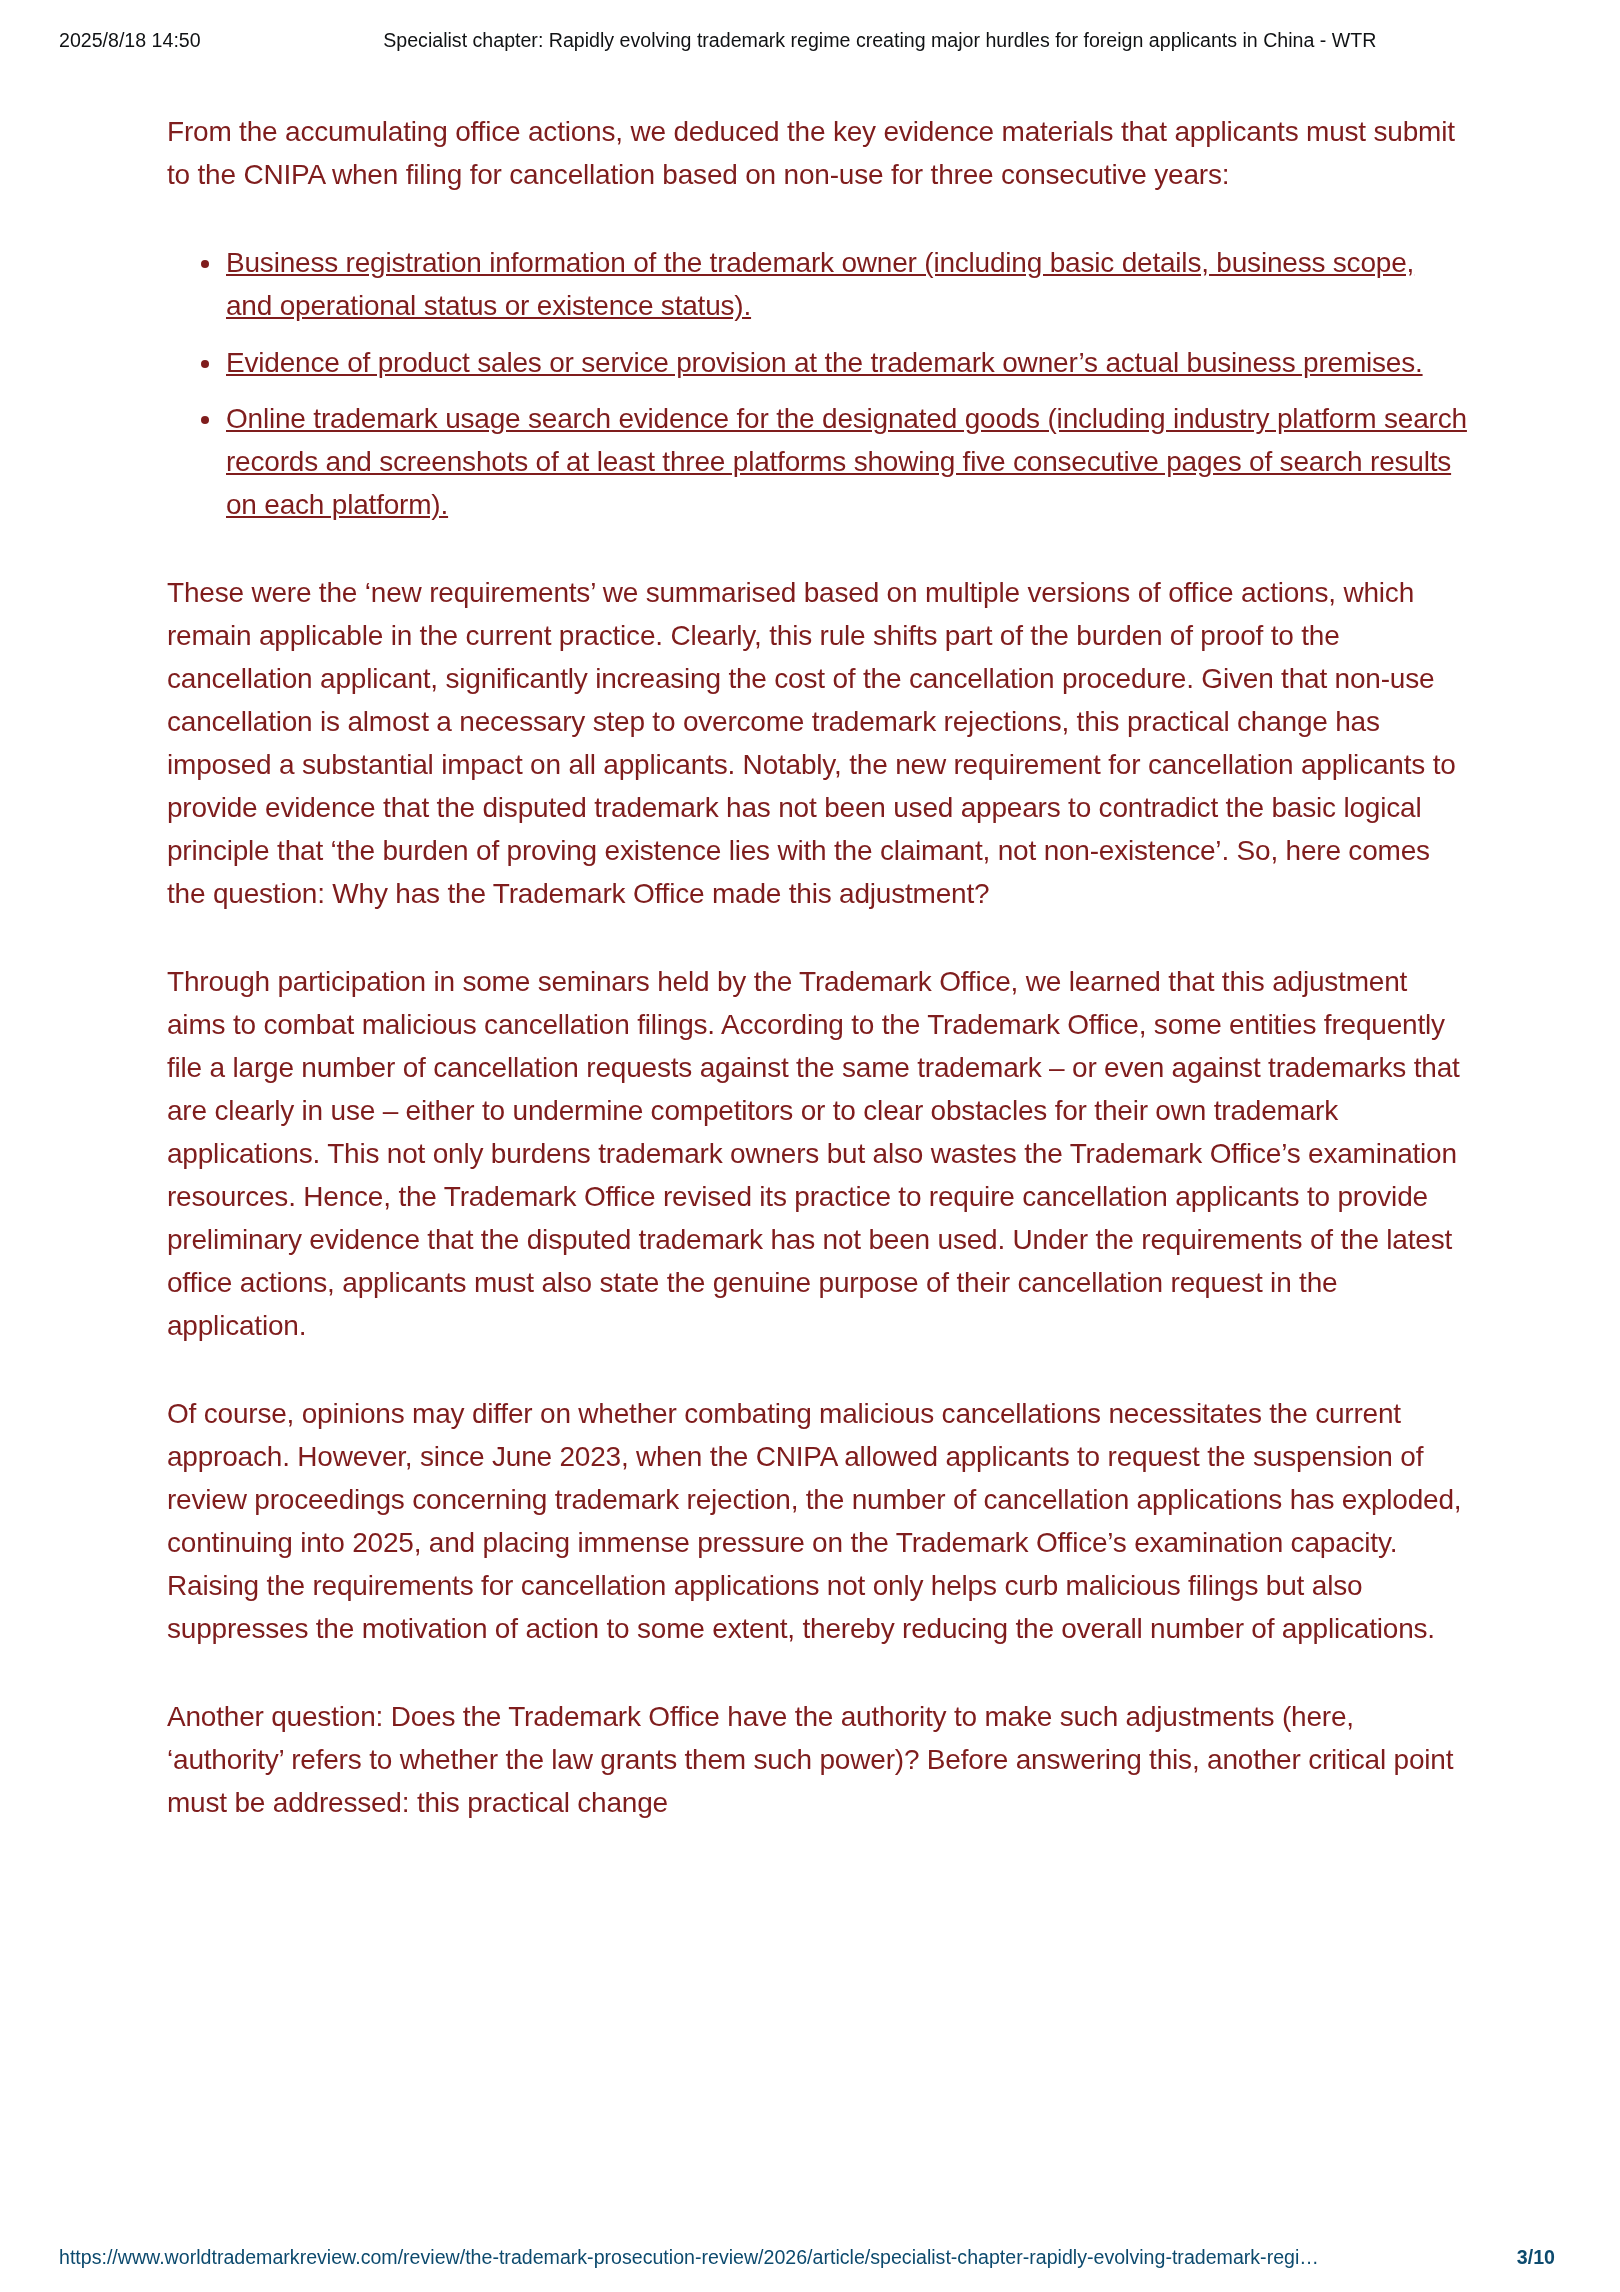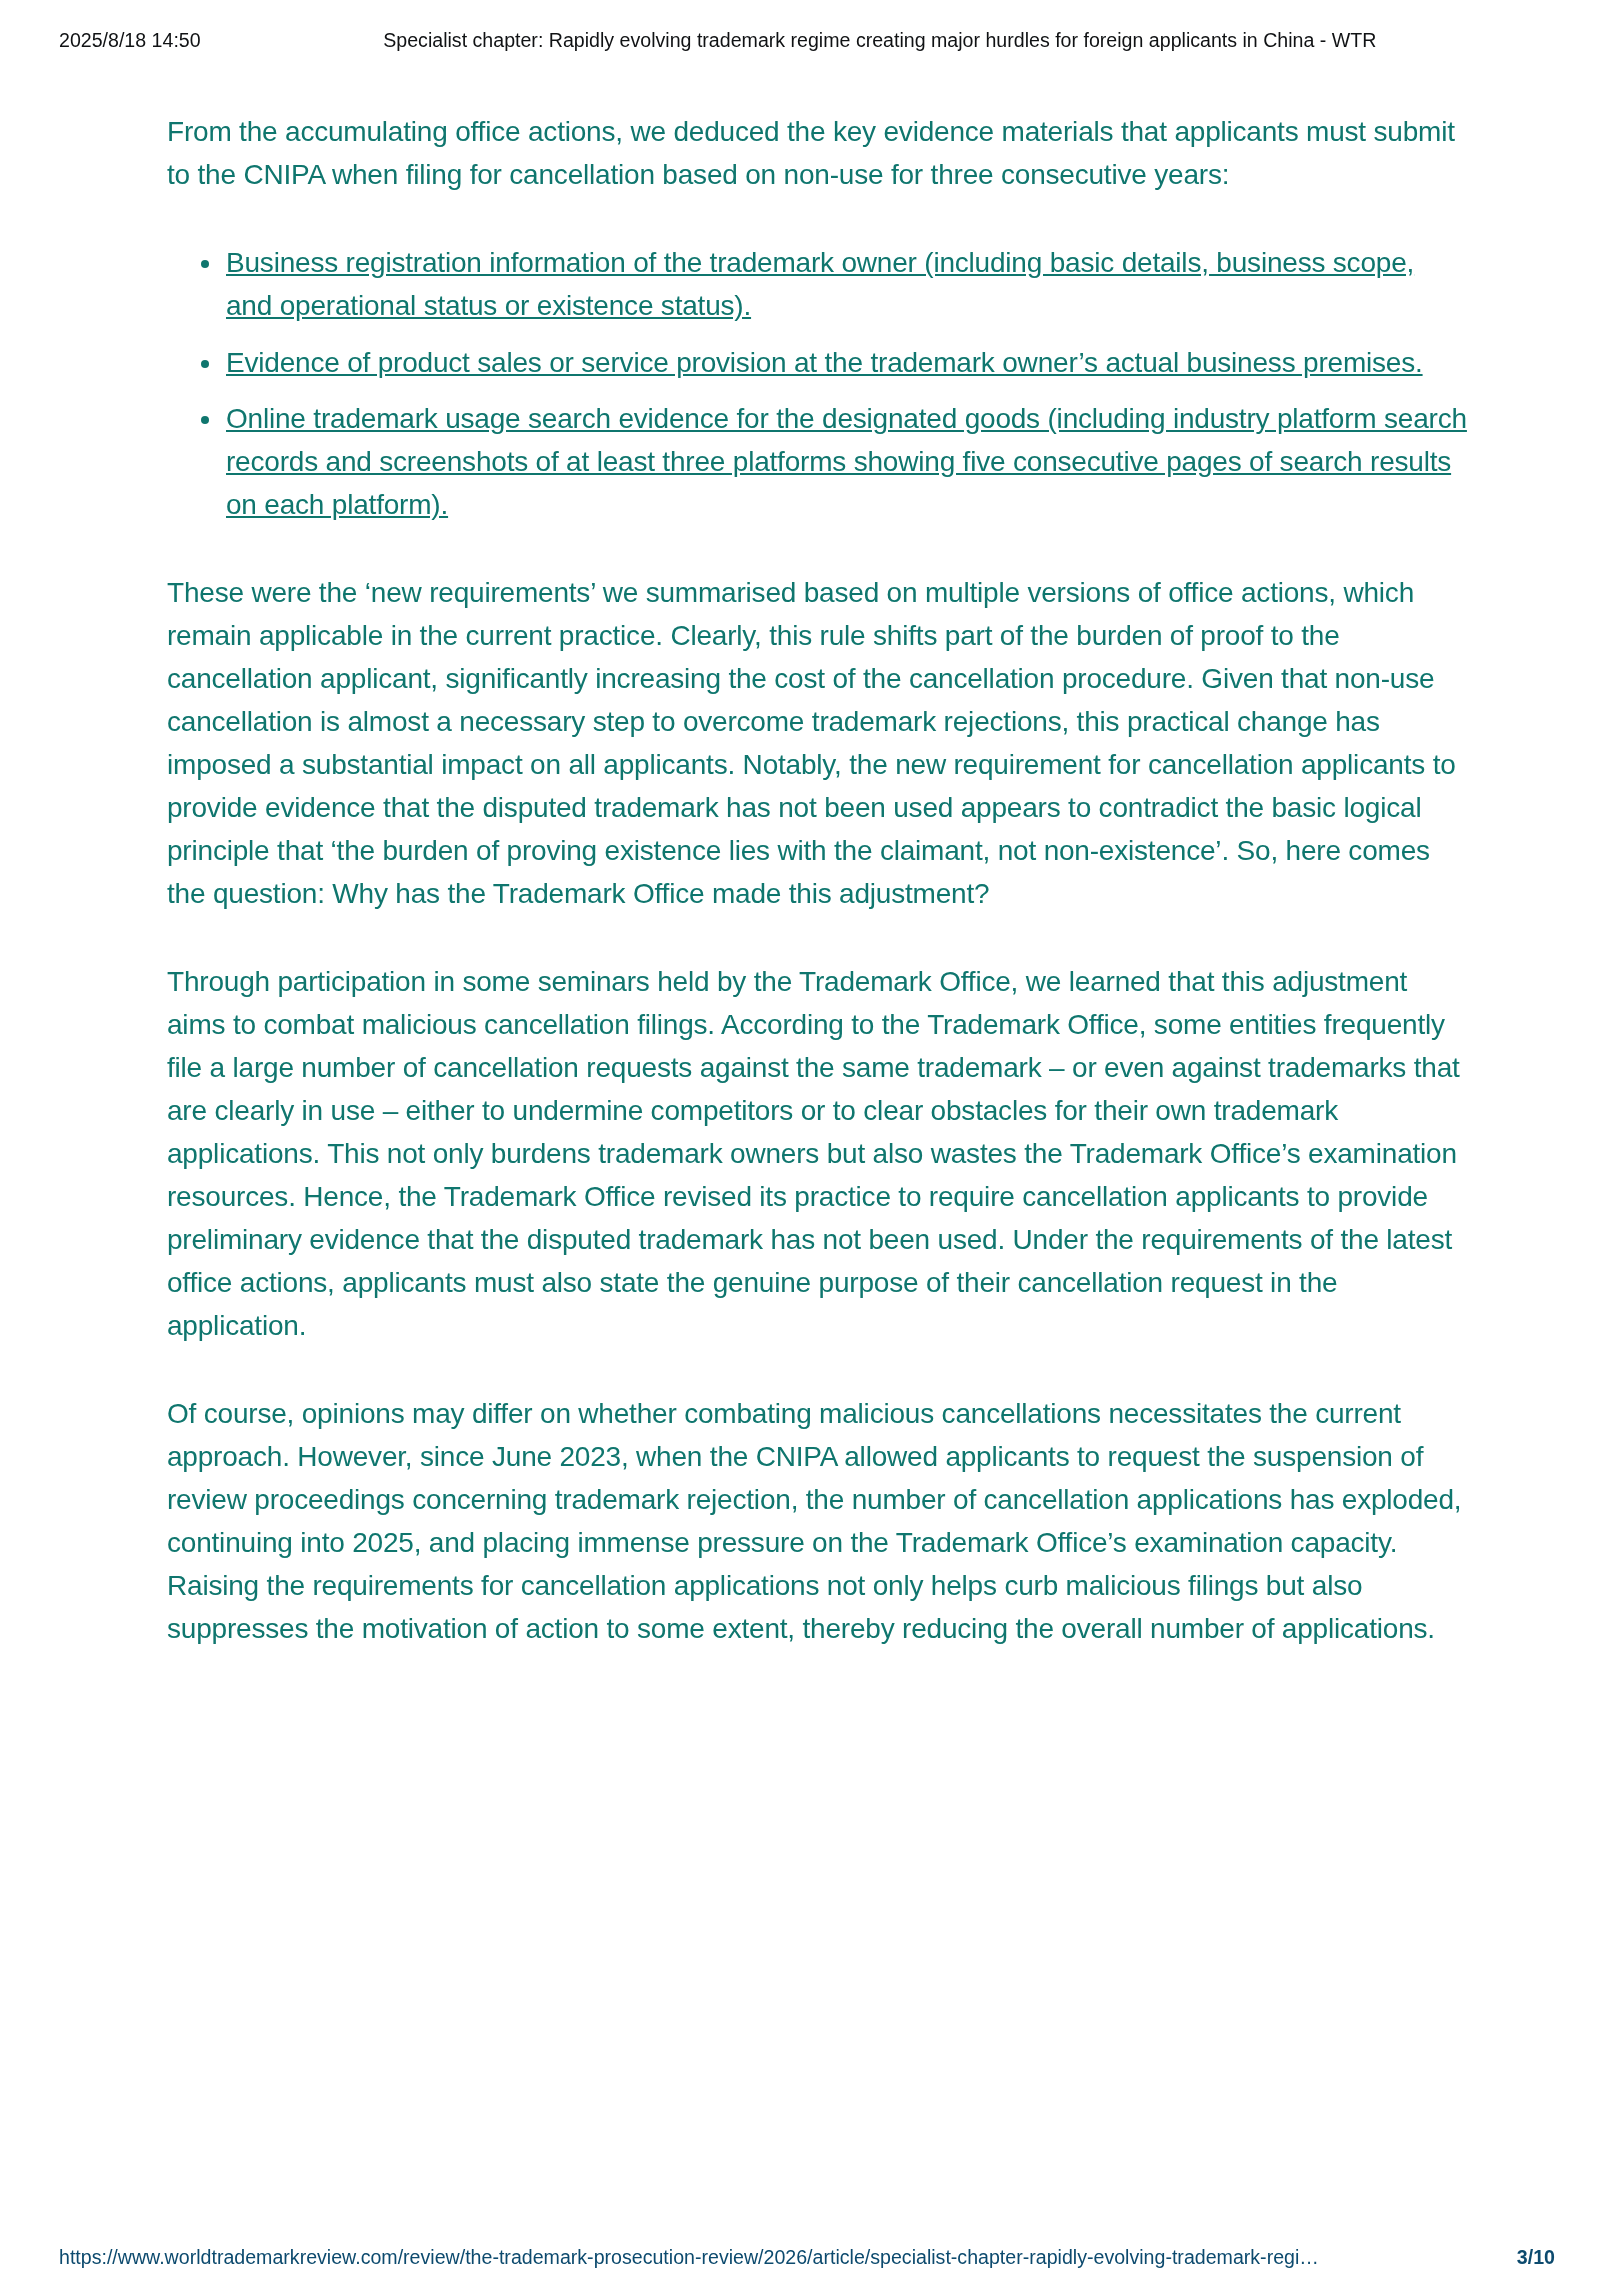--- a/index.html
+++ b/index.html
@@ -58,21 +58,21 @@
     white-space: nowrap;
     margin-left: 21px;
     font-weight: bold;
   }
   
   .content {
     position: absolute;
     top: 110px;
     left: 167px;
     width: 1300px;
-    color: #0f766e;
+    color: #7f1d1d;
     font-size: 28px;
     line-height: 43px;
     letter-spacing: -0.2px;
   }
   .content p {
     margin: 0 0 45px 0;
   }
   .content ul {
     margin: 0 0 45px 0;
     padding-left: 57px;
@@ -106,20 +106,21 @@
       <li>Evidence of product sales or service provision at the trademark owner’s actual business premises.</li>
       <li>Online trademark usage search evidence for the designated goods (including industry platform search records and screenshots of at least three platforms showing five consecutive pages of search results on each platform).</li>
     </ul>
 
     <p>These were the ‘new requirements’ we summarised based on multiple versions of office actions, which remain applicable in the current practice. Clearly, this rule shifts part of the burden of proof to the cancellation applicant, significantly increasing the cost of the cancellation procedure. Given that non-use cancellation is almost a necessary step to overcome trademark rejections, this practical change has imposed a substantial impact on all applicants. Notably, the new requirement for cancellation applicants to provide evidence that the disputed trademark has not been used appears to contradict the basic logical principle that ‘the burden of proving existence lies with the claimant, not non-existence’. So, here comes the question: Why has the Trademark Office made this adjustment?</p>
 
     <p>Through participation in some seminars held by the Trademark Office, we learned that this adjustment aims to combat malicious cancellation filings. According to the Trademark Office, some entities frequently file a large number of cancellation requests against the same trademark – or even against trademarks that are clearly in use – either to undermine competitors or to clear obstacles for their own trademark applications. This not only burdens trademark owners but also wastes the Trademark Office’s examination resources. Hence, the Trademark Office revised its practice to require cancellation applicants to provide preliminary evidence that the disputed trademark has not been used. Under the requirements of the latest office actions, applicants must also state the genuine purpose of their cancellation request in the application.</p>
 
     <p>Of course, opinions may differ on whether combating malicious cancellations necessitates the current approach. However, since June 2023, when the CNIPA allowed applicants to request the suspension of review proceedings concerning trademark rejection, the number of cancellation applications has exploded, continuing into 2025, and placing immense pressure on the Trademark Office’s examination capacity. Raising the requirements for cancellation applications not only helps curb malicious filings but also suppresses the motivation of action to some extent, thereby reducing the overall number of applications.</p>
 
+    <p>Another question: Does the Trademark Office have the authority to make such adjustments (here, ‘authority’ refers to whether the law grants them such power)? Before answering this, another critical point must be addressed: this practical change</p>
 
   </div>
 
   <div class="print-footer">
     <span class="url">https://www.worldtrademarkreview.com/review/the-trademark-prosecution-review/2026/article/specialist-chapter-rapidly-evolving-trademark-regi…</span>
     <span class="page-num">3/10</span>
   </div>
 
 </div>
 

